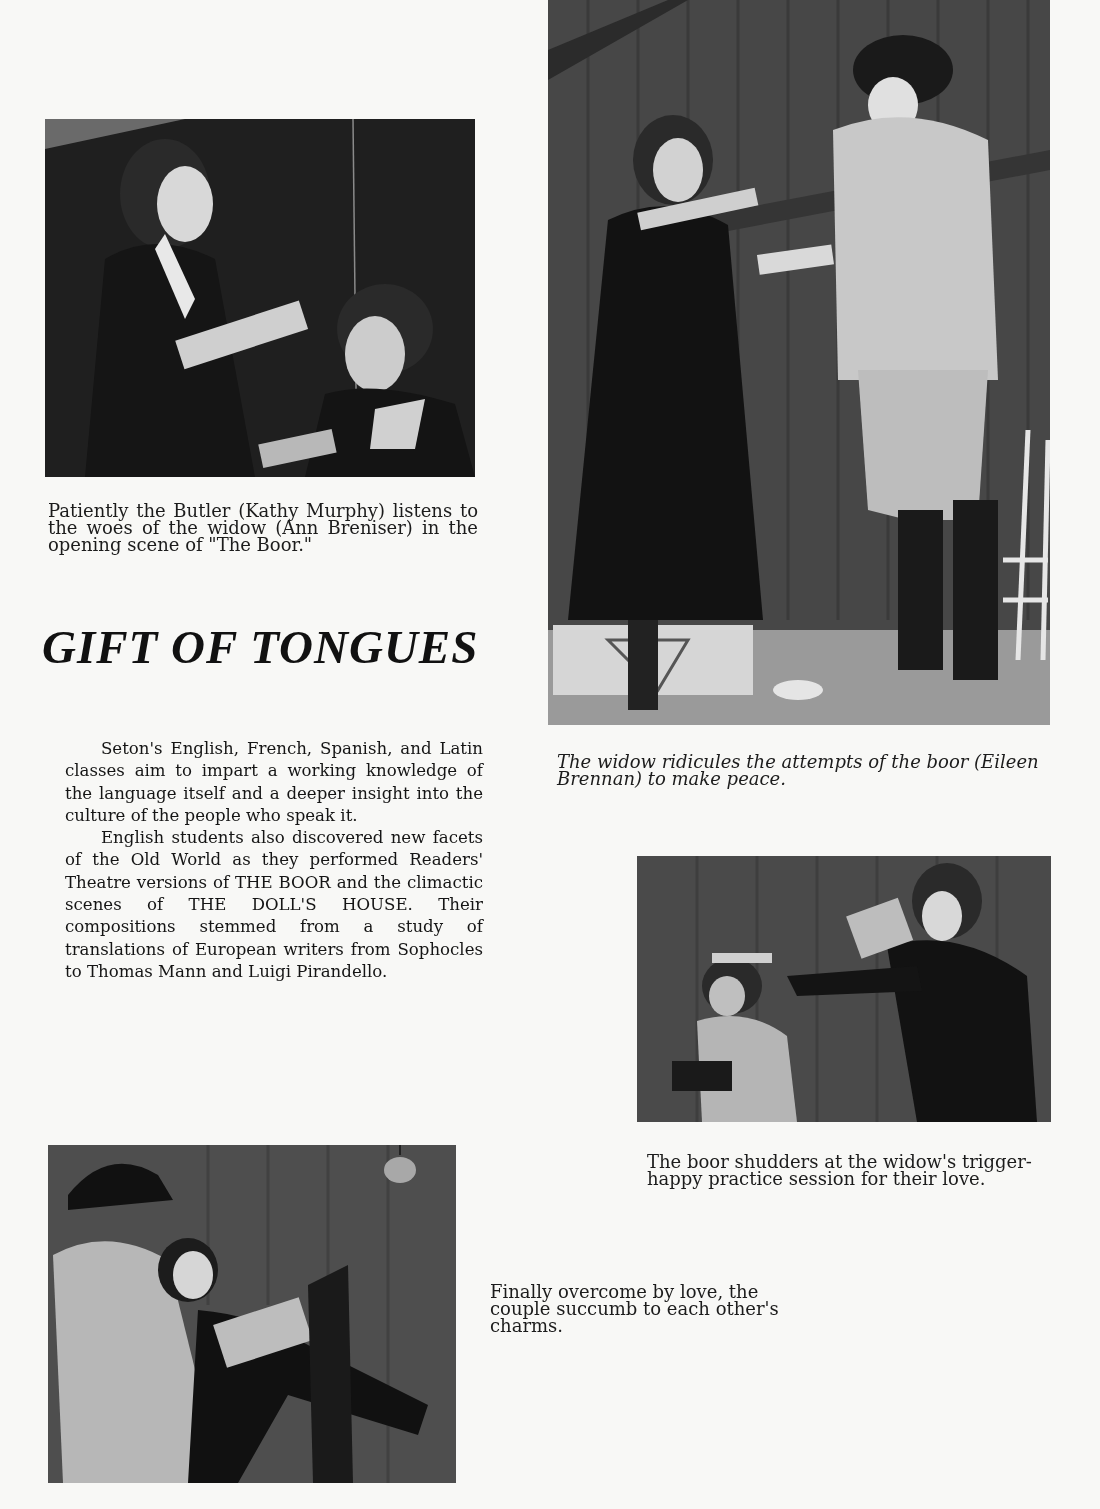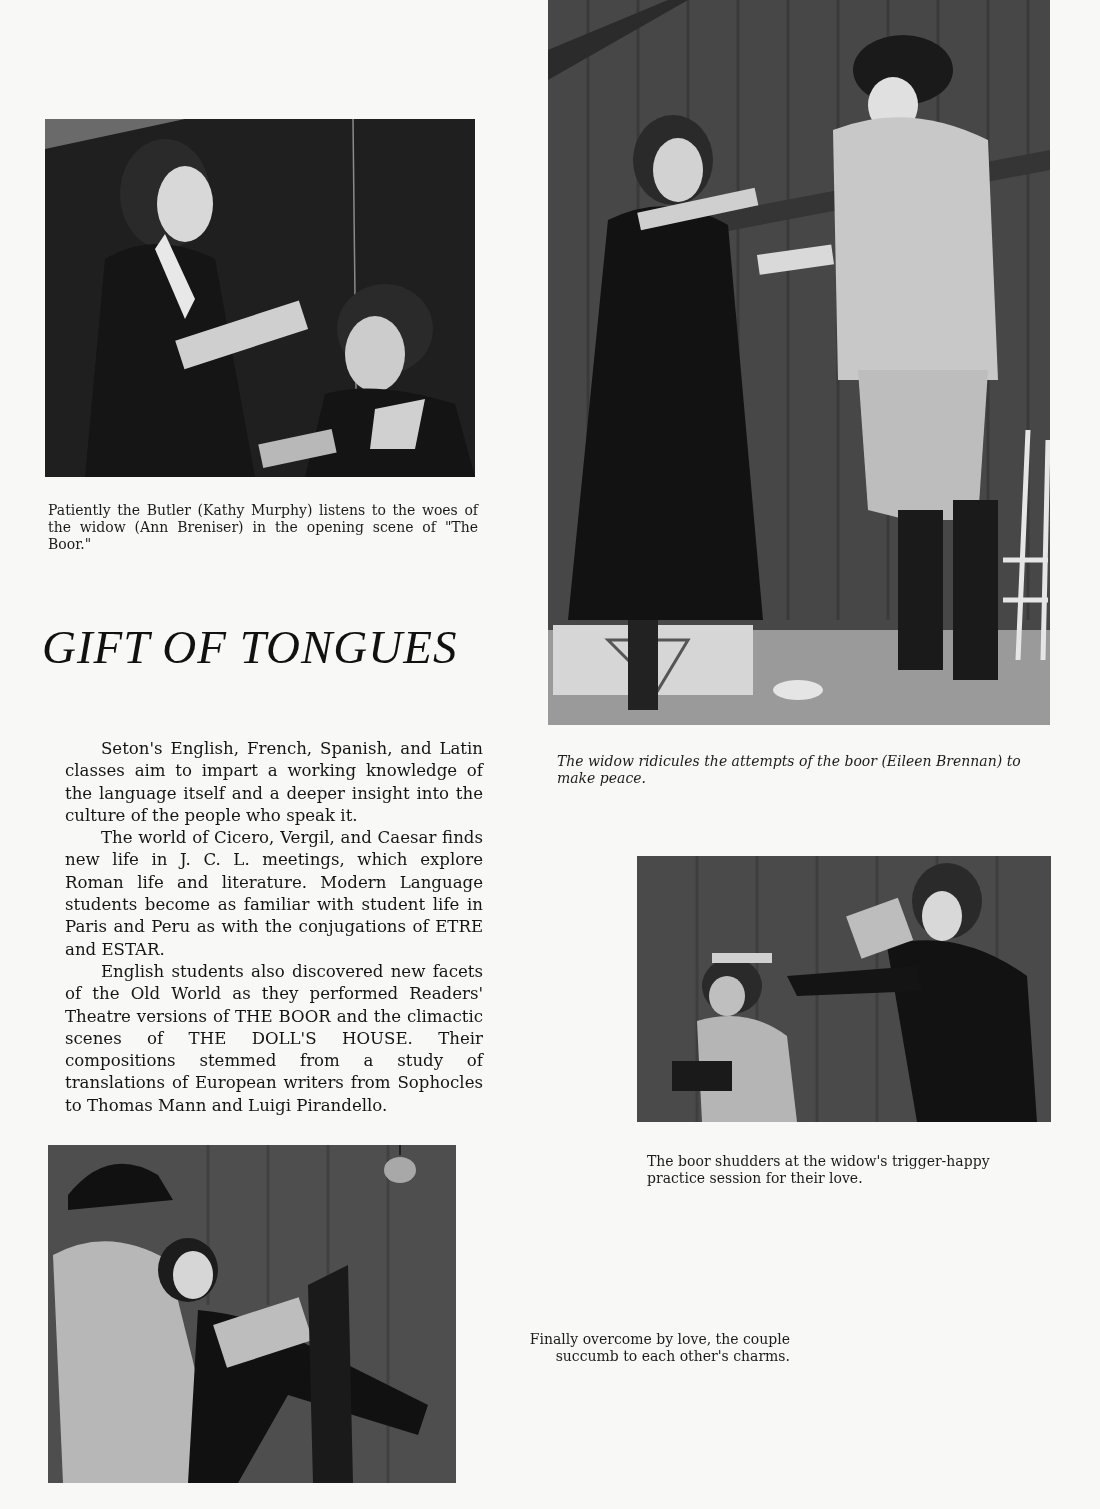--- a/index.html
+++ b/index.html
@@ -13,32 +13,32 @@
     }
     .photo {
       position: absolute;
       overflow: hidden;
       background: #3a3a3a;
     }
     .photo svg { width: 100%; height: 100%; display: block; }
     .caption {
       position: absolute;
       font-family: "DejaVu Serif", serif;
-      font-size: 14px;
+      font-size: 18px;
       line-height: 17px;
       color: #1c1c1c;
       margin: 0;
     }
     .title {
       position: absolute;
       left: 42px; top: 620px;
       margin: 0;
       font-family: "Liberation Serif", serif;
       font-style: italic;
-      font-weight: normal;
+      font-weight: bold;
       font-size: 47px;
       letter-spacing: 1px;
       color: #111;
       white-space: nowrap;
     }
     .body-text {
       position: absolute;
       left: 65px; top: 738px;
       width: 418px;
       font-family: "DejaVu Serif", serif;
@@ -51,21 +51,21 @@
     .body-text p.first { text-indent: 36px; }
 
     #photo-1 { left: 45px; top: 119px; width: 430px; height: 358px; }
     #photo-2 { left: 548px; top: 0; width: 502px; height: 725px; }
     #photo-3 { left: 637px; top: 856px; width: 414px; height: 266px; }
     #photo-4 { left: 48px; top: 1145px; width: 408px; height: 338px; }
 
     #caption-1 { left: 48px; top: 502px; width: 430px; text-align: justify; }
     #caption-2 { left: 557px; top: 753px; width: 500px; font-style: italic; }
     #caption-3 { left: 647px; top: 1153px; width: 400px; }
-    #caption-4 { left: 490px; top: 1331px; width: 300px; text-align: right; }
+    #caption-4 { left: 490px; top: 1283px; width: 300px; }
   </style>
 </head>
 <body>
 
 <div class="photo" id="photo-1">
   <svg viewBox="0 0 430 358" preserveAspectRatio="none">
     <rect width="430" height="358" fill="#1f1f1f"></rect>
     <polygon points="0,0 140,0 0,30" fill="#6a6a6a"></polygon>
     <line x1="308" y1="0" x2="312" y2="358" stroke="#8a8a8a" stroke-width="1.5"></line>
 
@@ -127,21 +127,20 @@
       <line x1="455" y1="600" x2="500" y2="600"></line>
         <line x1="455" y1="560" x2="500" y2="560"></line>
     </g>
   </svg>
 </div>
 <p class="caption" id="caption-2">The widow ridicules the attempts of the boor (Eileen Brennan) to make peace.</p>
 
 <h1 class="title">GIFT OF TONGUES</h1>
 <div class="body-text">
   <p class="first">Seton's English, French, Spanish, and Latin classes aim to impart a working knowledge of the language itself and a deeper insight into the culture of the people who speak it.</p>
-  <p>The world of Cicero, Vergil, and Caesar finds new life in J. C. L. meetings, which explore Roman life and literature. Modern Language students become as familiar with student life in Paris and Peru as with the conjugations of ETRE and ESTAR.</p>
   <p>English students also discovered new facets of the Old World as they performed Readers' Theatre versions of THE BOOR and the climactic scenes of THE DOLL'S HOUSE. Their compositions stemmed from a study of translations of European writers from Sophocles to Thomas Mann and Luigi Pirandello.</p>
 </div>
 
 <div class="photo" id="photo-3">
   <svg viewBox="0 0 414 266" preserveAspectRatio="none">
     <rect width="414" height="266" fill="#4a4a4a"></rect>
     <g stroke="#3e3e3e" stroke-width="3">
       <line x1="60" y1="0" x2="60" y2="266"></line>
         <line x1="120" y1="0" x2="120" y2="266"></line>
       <line x1="180" y1="0" x2="180" y2="266"></line>

